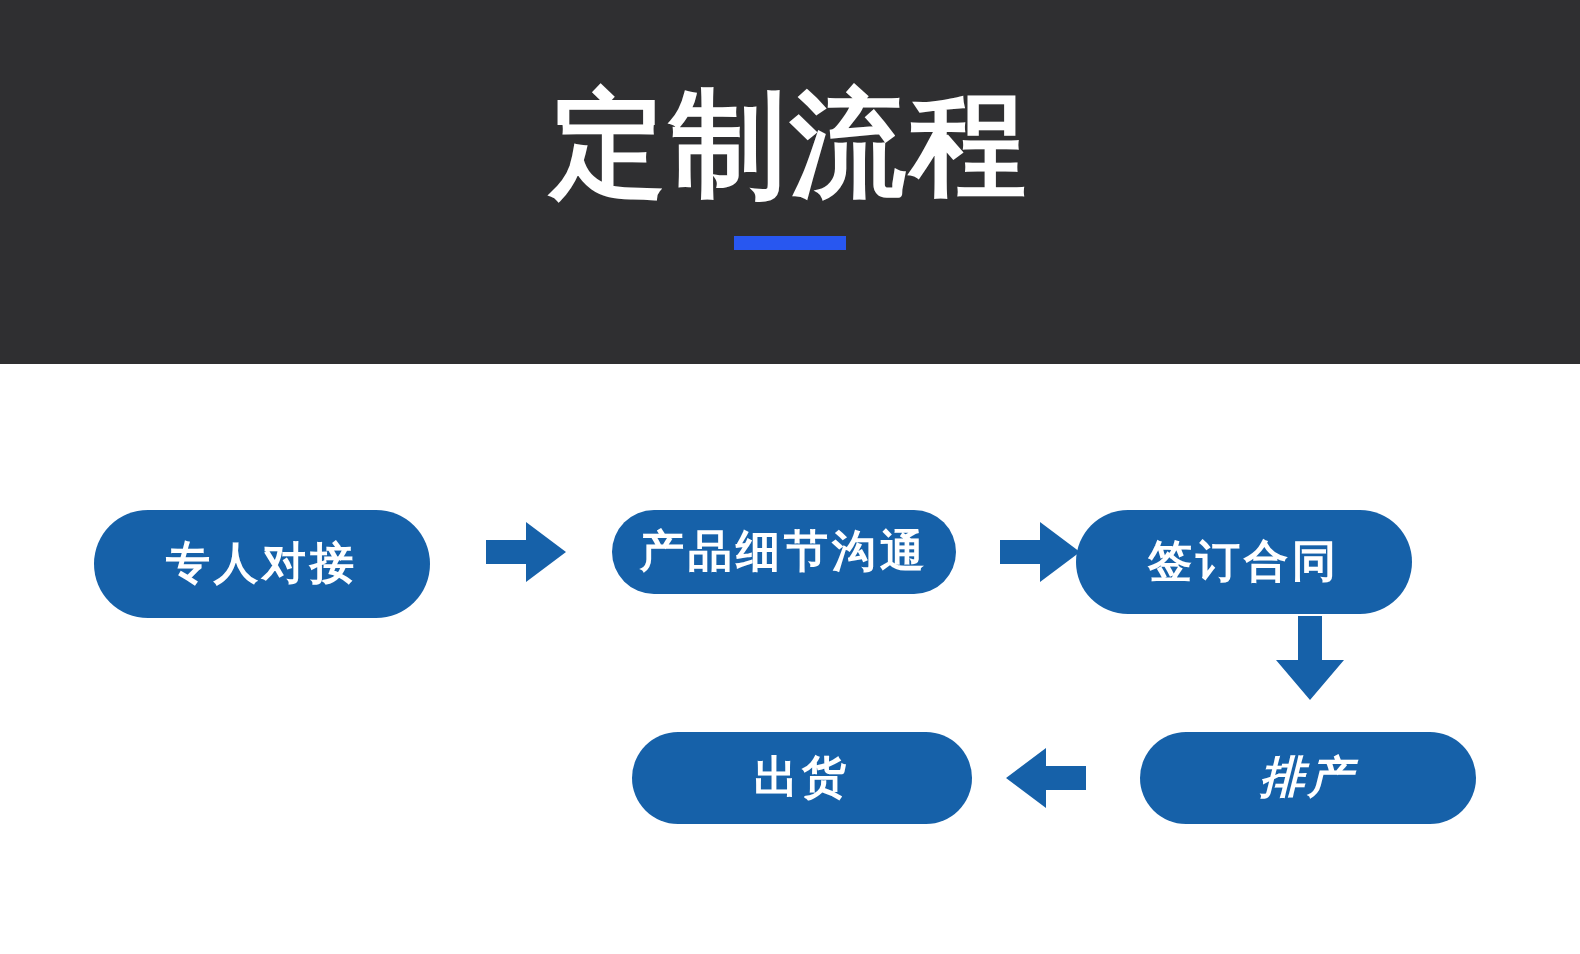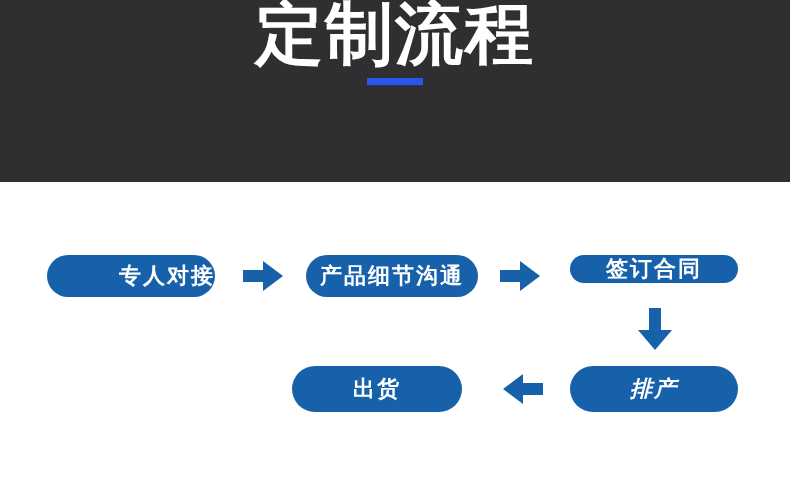--- a/index.html
+++ b/index.html
@@ -15,21 +15,22 @@
   .hero {
     position: absolute;
     left: 0; top: 0;
     width: 790px;
     height: 182px;
     background: #2f2f31;
     text-align: center;
   }
   .hero-title {
     margin: 0;
-    font-size: 68px;
+    padding-top: 40px;
+    font-size: 58px;
     line-height: 66px;
     font-weight: bold;
     letter-spacing: 2px;
     color: #ffffff;
   }
   .hero-underline {
     width: 56px;
     height: 7px;
     margin: 12px auto 0;
     background: #2857f0;
@@ -41,24 +42,24 @@
     align-items: center;
     justify-content: center;
     background: #1661a9;
     border-radius: 9999px;
     color: #ffffff;
     font-size: 22px;
     font-weight: bold;
     letter-spacing: 2px;
     white-space: nowrap;
   }
-  .node-1 { left: 47px;  top: 255px; width: 168px; height: 42px; justify-content: flex-end; }
+  .node-1 { left: 47px;  top: 255px; width: 168px; height: 54px; }
   .node-2 { left: 306px; top: 255px; width: 172px; height: 42px; align-items: center; }
-  .node-3 { left: 570px; top: 255px; width: 168px; height: 28px; }
-  .node-4 { left: 292px; top: 366px; width: 170px; height: 46px; justify-content: center; }
+  .node-3 { left: 538px; top: 255px; width: 168px; height: 52px; }
+  .node-4 { left: 316px; top: 366px; width: 170px; height: 46px; justify-content: center; }
   .node-5 { left: 570px; top: 366px; width: 168px; height: 46px; font-style: italic; }
 
   .flow-arrow { position: absolute; display: block; }
   .arrow-1 { left: 243px; top: 261px; width: 40px; height: 30px; }
   .arrow-2 { left: 500px; top: 261px; width: 40px; height: 30px; }
   .arrow-3 { left: 638px; top: 308px; width: 34px; height: 42px; }
   .arrow-4 { left: 503px; top: 374px; width: 40px; height: 30px; }
 </style>
 </head>
 <body>

